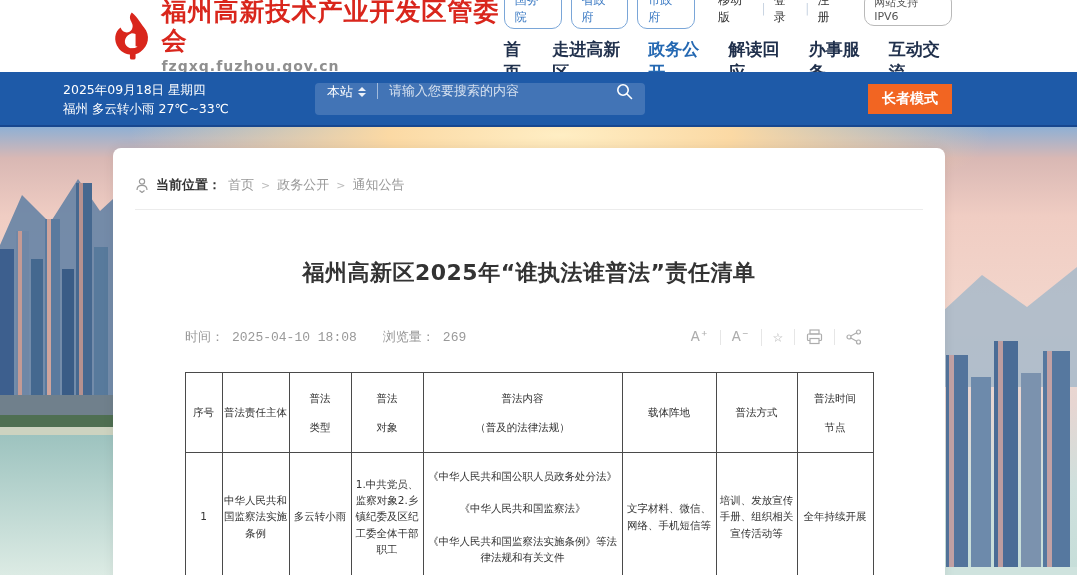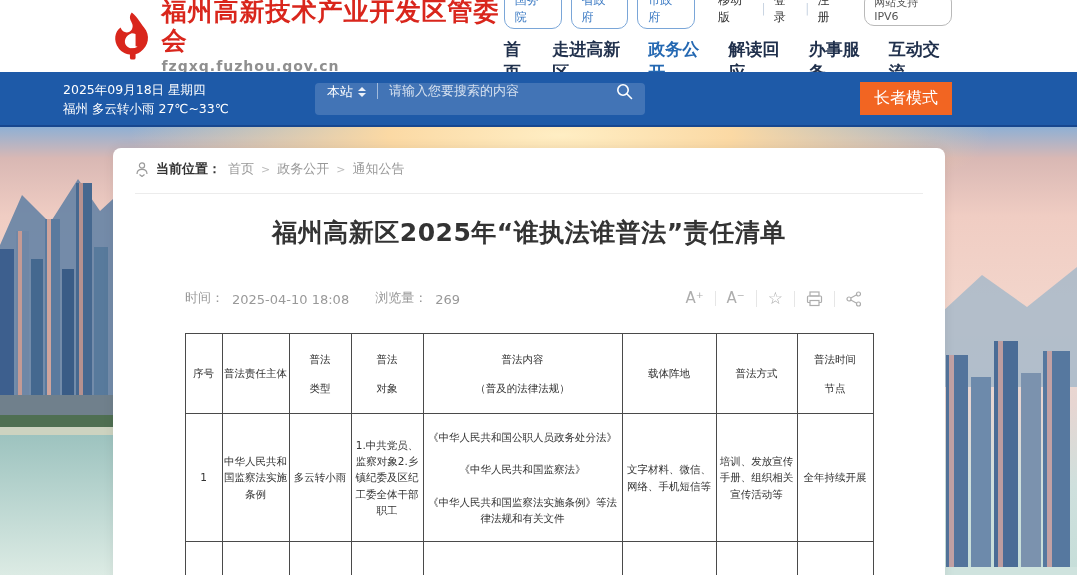--- a/index.html
+++ b/index.html
@@ -38,46 +38,46 @@
   .caret-ud { display:flex; flex-direction:column; gap:2px; }
   .caret-ud i { display:block; width:0; height:0; border-left:4px solid transparent; border-right:4px solid transparent; }
   .caret-ud .up { border-bottom:4px solid rgba(255,255,255,.9); }
   .caret-ud .dn { border-top:4px solid rgba(255,255,255,.9); }
   .search-divider { width:1px; height:16px; background:rgba(255,255,255,.5); margin:0 11px; }
   .search-input { flex:1; background:transparent; border:none; outline:none;
     color:#fff; font-size:13px; font-family:inherit; }
   .search-input::placeholder { color:rgba(255,255,255,.78); }
   .search-btn { background:none; border:none; cursor:pointer; display:flex; align-items:center; }
   .topbar-btns { margin-left:auto; display:flex; gap:10px; }
-  .tb-btn { border:none; border-radius:0; color:#fff; font-size:16px; font-weight:normal;
+  .tb-btn { border:none; border-radius:0; color:#fff; font-size:14px; font-weight:bold;
     padding:6px 14px; cursor:pointer; font-family:inherit; }
   .btn-elder { background:#f26522; }
   .btn-access { background:#5a82c6; }
 
   
   .bg-photo { position:absolute; top:127px; left:0; right:0; bottom:0; z-index:1;
     background:
       radial-gradient(ellipse 430px 95px at 52% 8px, #ffeec4 0%, #fbd9a4 40%, rgba(250,216,170,0) 100%),
       linear-gradient(180deg,#8fb0d4 0%,#d9b8b4 7%,#f0cdc3 20%,#f3d7cd 45%,#e7d6d2 62%,#cfe0dd 80%,#c6ded9 100%); }
   .skyline { position:absolute; bottom:0; }
   .skyline.left { left:0; }
   .skyline.right { right:0; }
 
   
   .content-card { position:absolute; z-index:4; top:148px; left:113px; width:832px;
     height:520px; background:#fff; border-radius:8px; box-shadow:0 0 12px rgba(0,0,0,.07); }
-  .breadcrumb { display:flex; align-items:center; gap:7px; padding:12px 22px 0; font-size:13px; }
+  .breadcrumb { display:flex; align-items:center; gap:7px; padding:28px 22px 0; font-size:13px; }
   .breadcrumb .bc-label { color:#333; font-weight:bold; }
   .breadcrumb .bc-link { color:#999; cursor:pointer; }
   .breadcrumb .bc-sep { color:#bbb; font-size:11px; }
   .card-divider { height:1px; background:#ececec; margin:15px 22px 0; }
-  .article-title { text-align:center; font-size:25px; font-weight:bold; color:#333;
-    margin-top:22px; letter-spacing:.5px; }
-  .meta-row { width:688px; margin:40px auto 0; display:flex; align-items:flex-end;
-    font-size:13px; color:#999; }
+  .article-title { text-align:center; font-size:22px; font-weight:bold; color:#333;
+    margin-top:48px; letter-spacing:.5px; }
+  .meta-row { width:688px; margin:40px auto 0; display:flex; align-items:center;
+    font-size:13px; color:#999;font-family:Liberation Mono, monospace; }
   .meta-item { margin-right:8px; }
   .meta-gap { width:18px; }
   .article-tools { margin-left:auto; display:flex; align-items:center; color:#adadad; }
   .tool { padding:0 11px; border-left:1px solid #e6e6e6; cursor:pointer; font-size:15px;
     display:flex; align-items:center; line-height:1; }
   .tool:first-child { border-left:none; }
   .tool svg { display:block; }
 
   
   table.law-table { width:688px; margin:26px auto 0; border-collapse:collapse; table-layout:fixed; }

